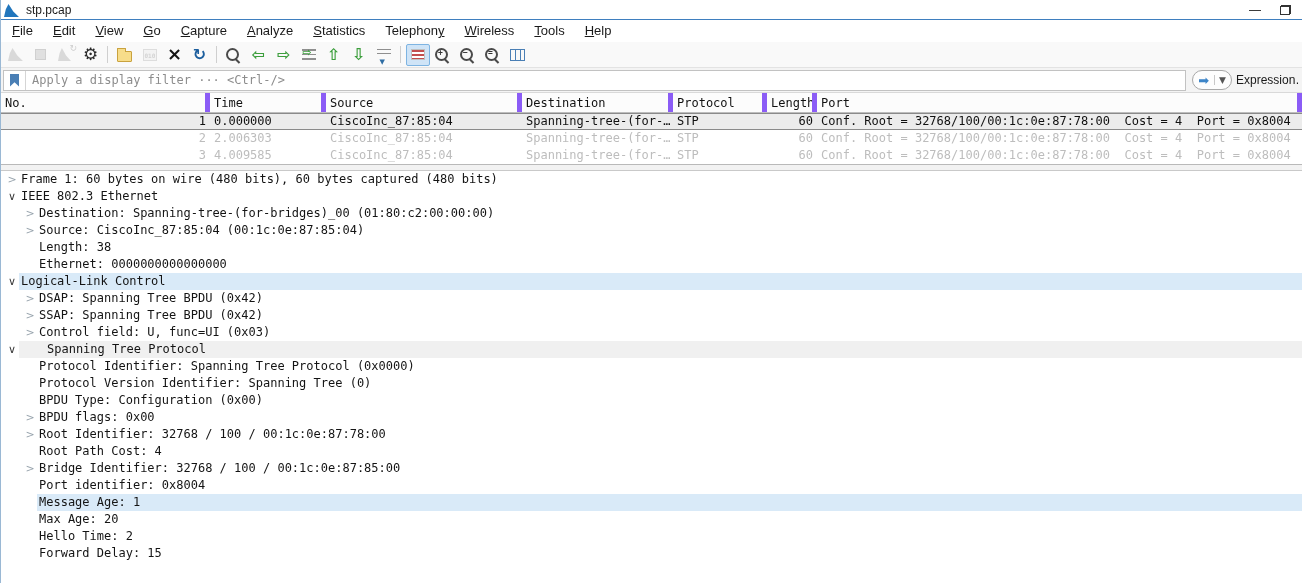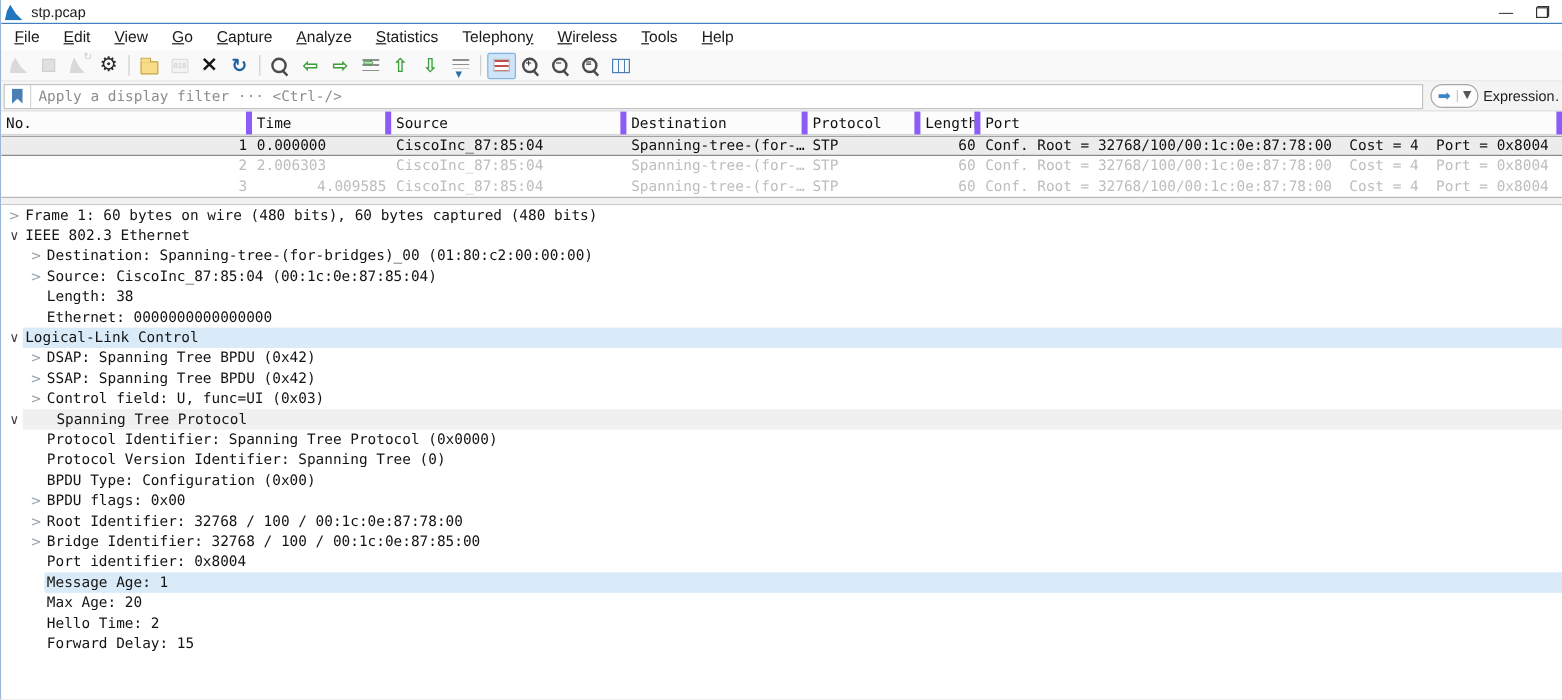--- a/index.html
+++ b/index.html
@@ -259,21 +259,21 @@
           <div class="pcell" style="width: 209px; text-align: right;">2</div>
           <div class="pcell" style="width: 116px; text-align: left;">2.006303</div>
           <div class="pcell" style="width: 196px; text-align: left;">CiscoInc_87:85:04</div>
           <div class="pcell" style="width: 151px; text-align: left;">Spanning-tree-(for-…</div>
           <div class="pcell" style="width: 94px; text-align: left;">STP</div>
           <div class="pcell" style="width: 50px; text-align: right;">60</div>
           <div class="pcell" style="flex: 1 1 0%; text-align: left;">Conf. Root = 32768/100/00:1c:0e:87:78:00  Cost = 4  Port = 0x8004</div>
         </div>
         <div class="prow dimmed">
           <div class="pcell" style="width: 209px; text-align: right;">3</div>
-          <div class="pcell" style="width: 116px; text-align: right;">4.009585</div>
+          <div class="pcell" style="width: 116px; text-align: left;">4.009585</div>
           <div class="pcell" style="width: 196px; text-align: left;">CiscoInc_87:85:04</div>
           <div class="pcell" style="width: 151px; text-align: left;">Spanning-tree-(for-…</div>
           <div class="pcell" style="width: 94px; text-align: left;">STP</div>
           <div class="pcell" style="width: 50px; text-align: right;">60</div>
           <div class="pcell" style="flex: 1 1 0%; text-align: left;">Conf. Root = 32768/100/00:1c:0e:87:78:00  Cost = 4  Port = 0x8004</div>
         </div>
       </div>
   </div>
 
   <div class="splitter"></div>
@@ -337,20 +337,24 @@
       </div>
       <div class="drow indent1">
         <span class="expander collapsed">&gt;</span>
         <span class="dtext">BPDU flags: 0x00</span>
       </div>
       <div class="drow indent1">
         <span class="expander collapsed">&gt;</span>
         <span class="dtext">Root Identifier: 32768 / 100 / 00:1c:0e:87:78:00</span>
       </div>
       <div class="drow indent1">
+        <span class="expander none"></span>
+        <span class="dtext">Root Path Cost: 4</span>
+      </div>
+      <div class="drow indent1">
         <span class="expander collapsed">&gt;</span>
         <span class="dtext">Bridge Identifier: 32768 / 100 / 00:1c:0e:87:85:00</span>
       </div>
       <div class="drow indent1">
         <span class="expander none"></span>
         <span class="dtext">Port identifier: 0x8004</span>
       </div>
       <div class="drow indent1">
         <span class="expander none"></span>
         <span class="dtext hl-blue">Message Age: 1</span>

